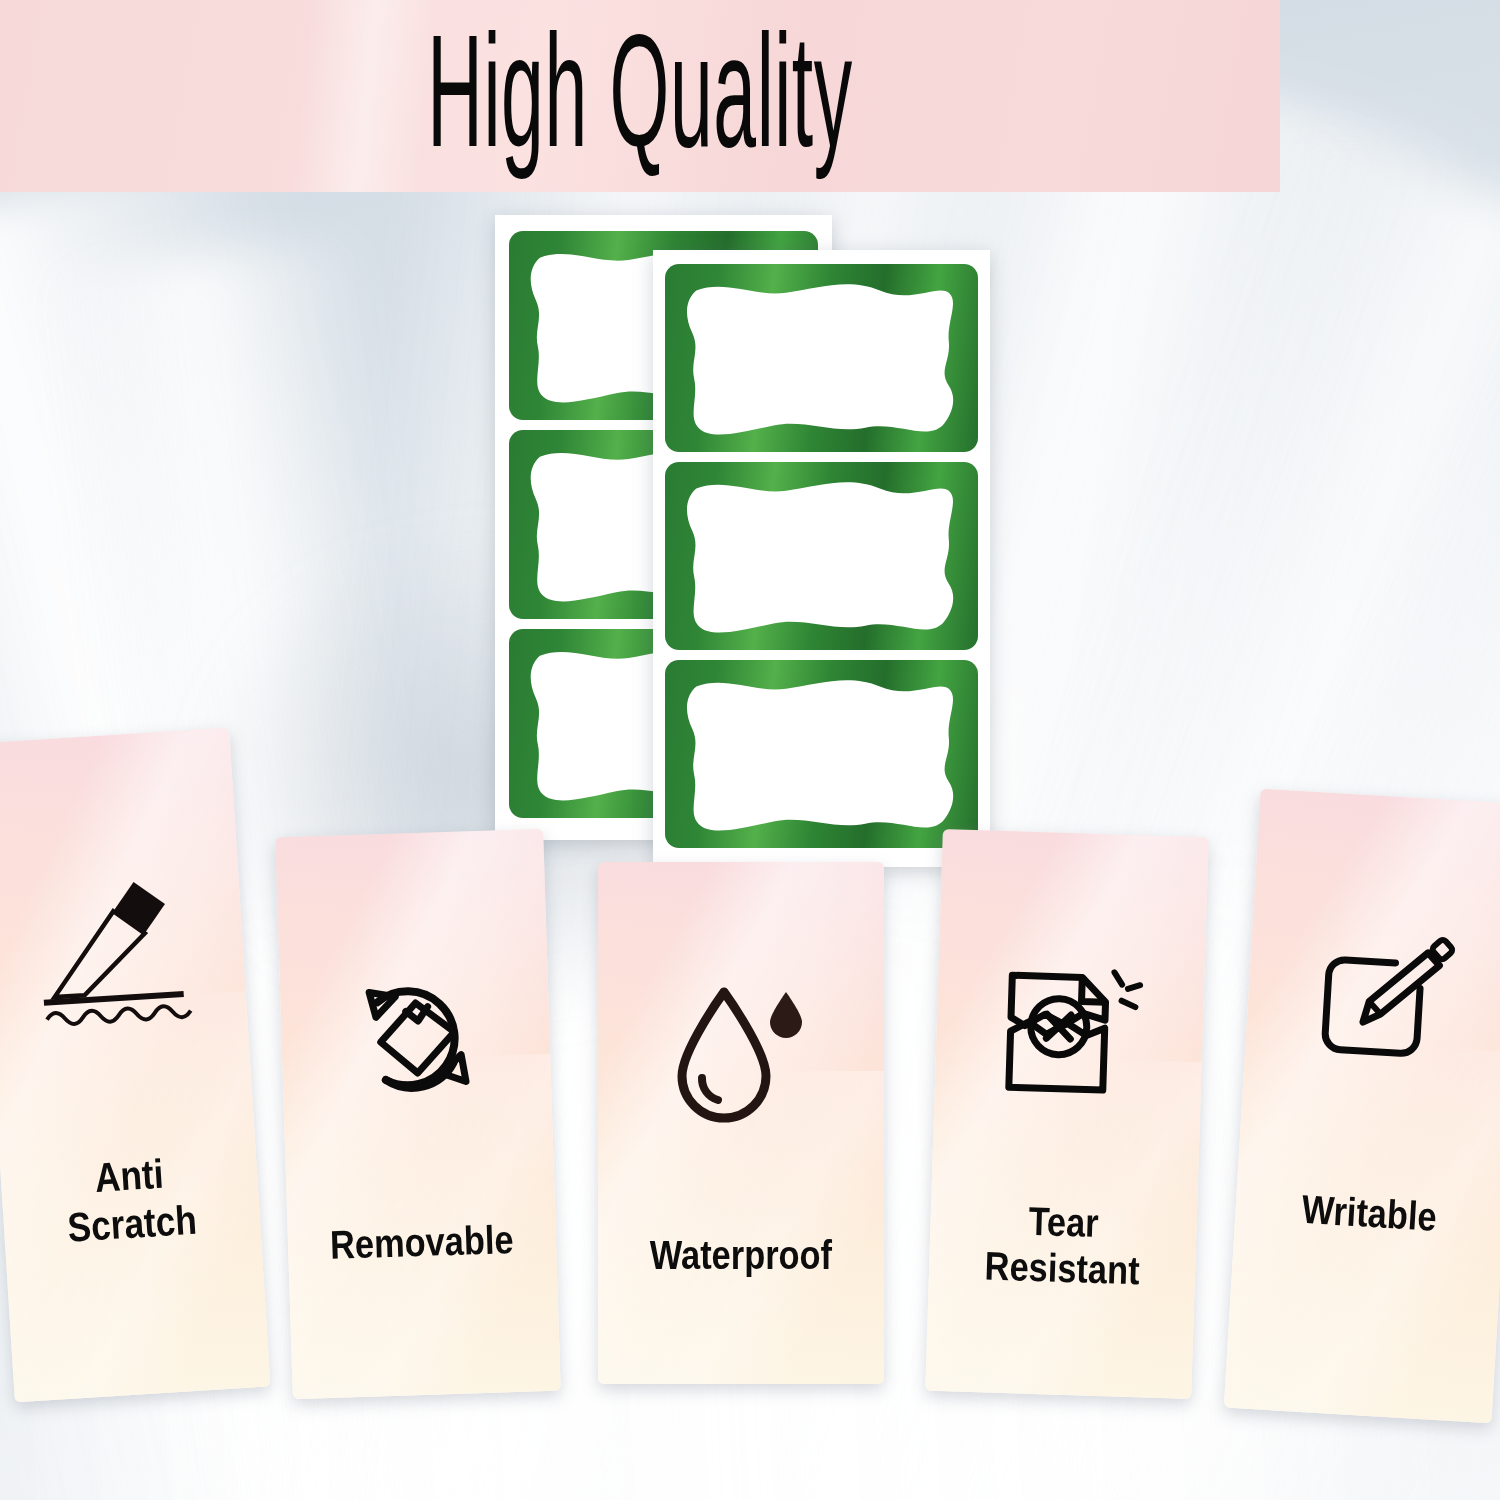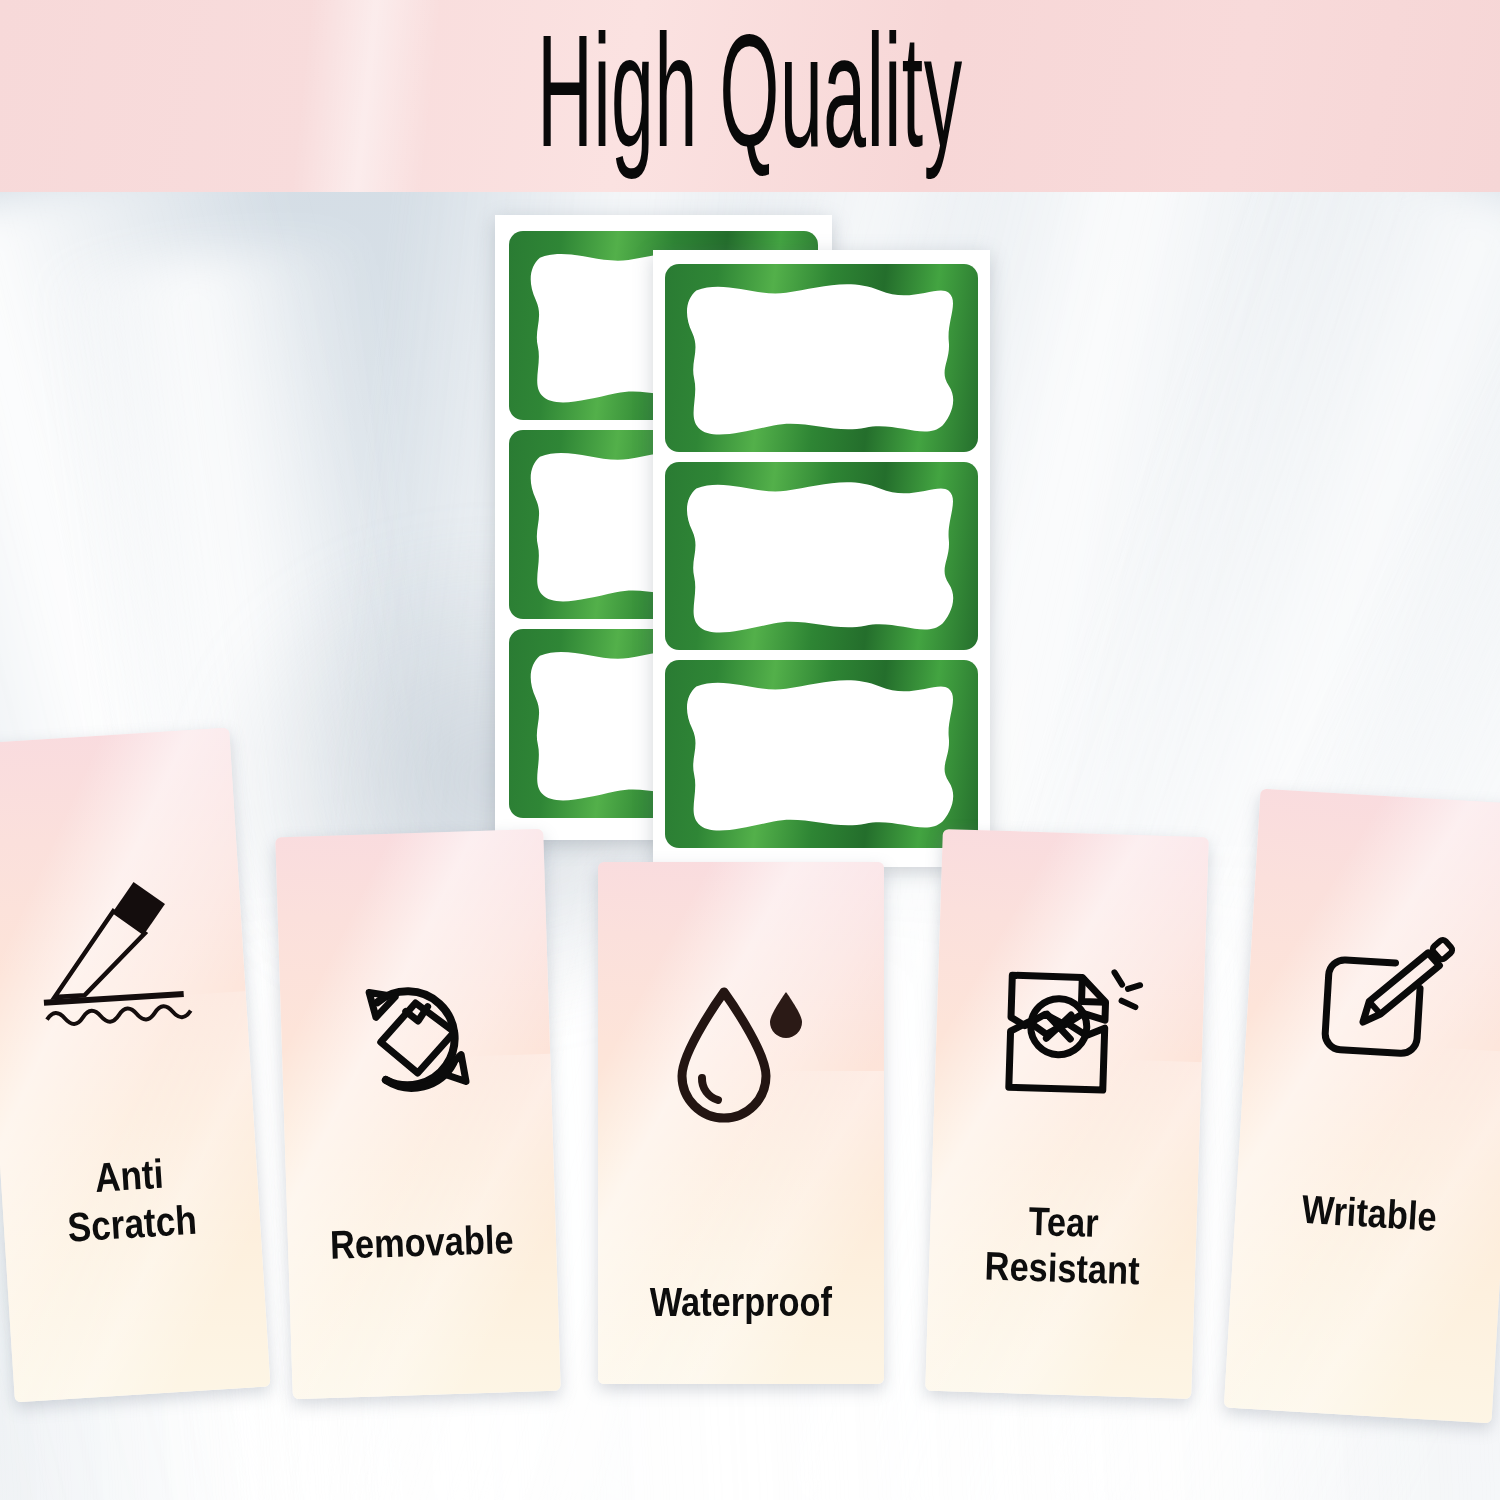--- a/index.html
+++ b/index.html
@@ -39,21 +39,21 @@
     transform:rotate(17deg); filter:blur(30px);
   }
   .shadow-soft{
     position:absolute; left:180px; top:520px; width:620px; height:520px;
     background:radial-gradient(ellipse at center, rgba(150,165,180,.35), rgba(150,165,180,0) 68%);
     filter:blur(26px);
   }
 
   
   .header-band{
-    position:absolute; left:0; top:0; width:1500px; height:192px;
+    position:absolute; left:0; top:0; width:1280px; height:192px;
     background:linear-gradient(100deg,#f7d9d9 0%, #f8dcdc 22%, #fbe2e1 42%, #f7d7d7 62%, #f8dada 82%, #f6d6d6 100%);
     display:flex; align-items:center; justify-content:center;
     overflow:hidden;
   }
   .header-band::after{
     content:""; position:absolute; left:300px; top:-40px; width:130px; height:300px;
     background:linear-gradient(90deg, rgba(255,255,255,0), rgba(255,255,255,.45), rgba(255,255,255,0));
     transform:rotate(6deg);
   }
   .page-title{
@@ -132,21 +132,21 @@
   
   #card-0{ left:-6px;  top:735px; width:256px; height:660px; transform:rotate(-3.6deg); }
   #card-0 .card-inner{ padding-top:140px; }
   #card-0 .card-label{ margin-top:128px; font-size:41px; }
 
   #card-1{ left:284px; top:833px; width:268px; height:562px; transform:rotate(-1.8deg); }
   #card-1 .card-inner{ padding-top:128px; }
   #card-1 .card-label{ margin-top:108px; }
 
   #card-2{ left:598px; top:862px; width:286px; height:522px; transform:rotate(0deg); }
-  #card-2 .card-inner{ padding-top:116px;gap:47px; }
+  #card-2 .card-inner{ padding-top:116px; }
   #card-2 .card-label{ margin-top:104px; }
 
   #card-3{ left:934px; top:833px; width:266px; height:562px; transform:rotate(1.8deg); }
   #card-3 .card-inner{ padding-top:128px; }
   #card-3 .card-label{ margin-top:88px; }
 
   #card-4{ left:1242px;top:796px; width:268px; height:620px; transform:rotate(3.4deg); }
   #card-4 .card-inner{ padding-top:128px; }
   #card-4 .card-label{ margin-top:116px; }
 </style>

